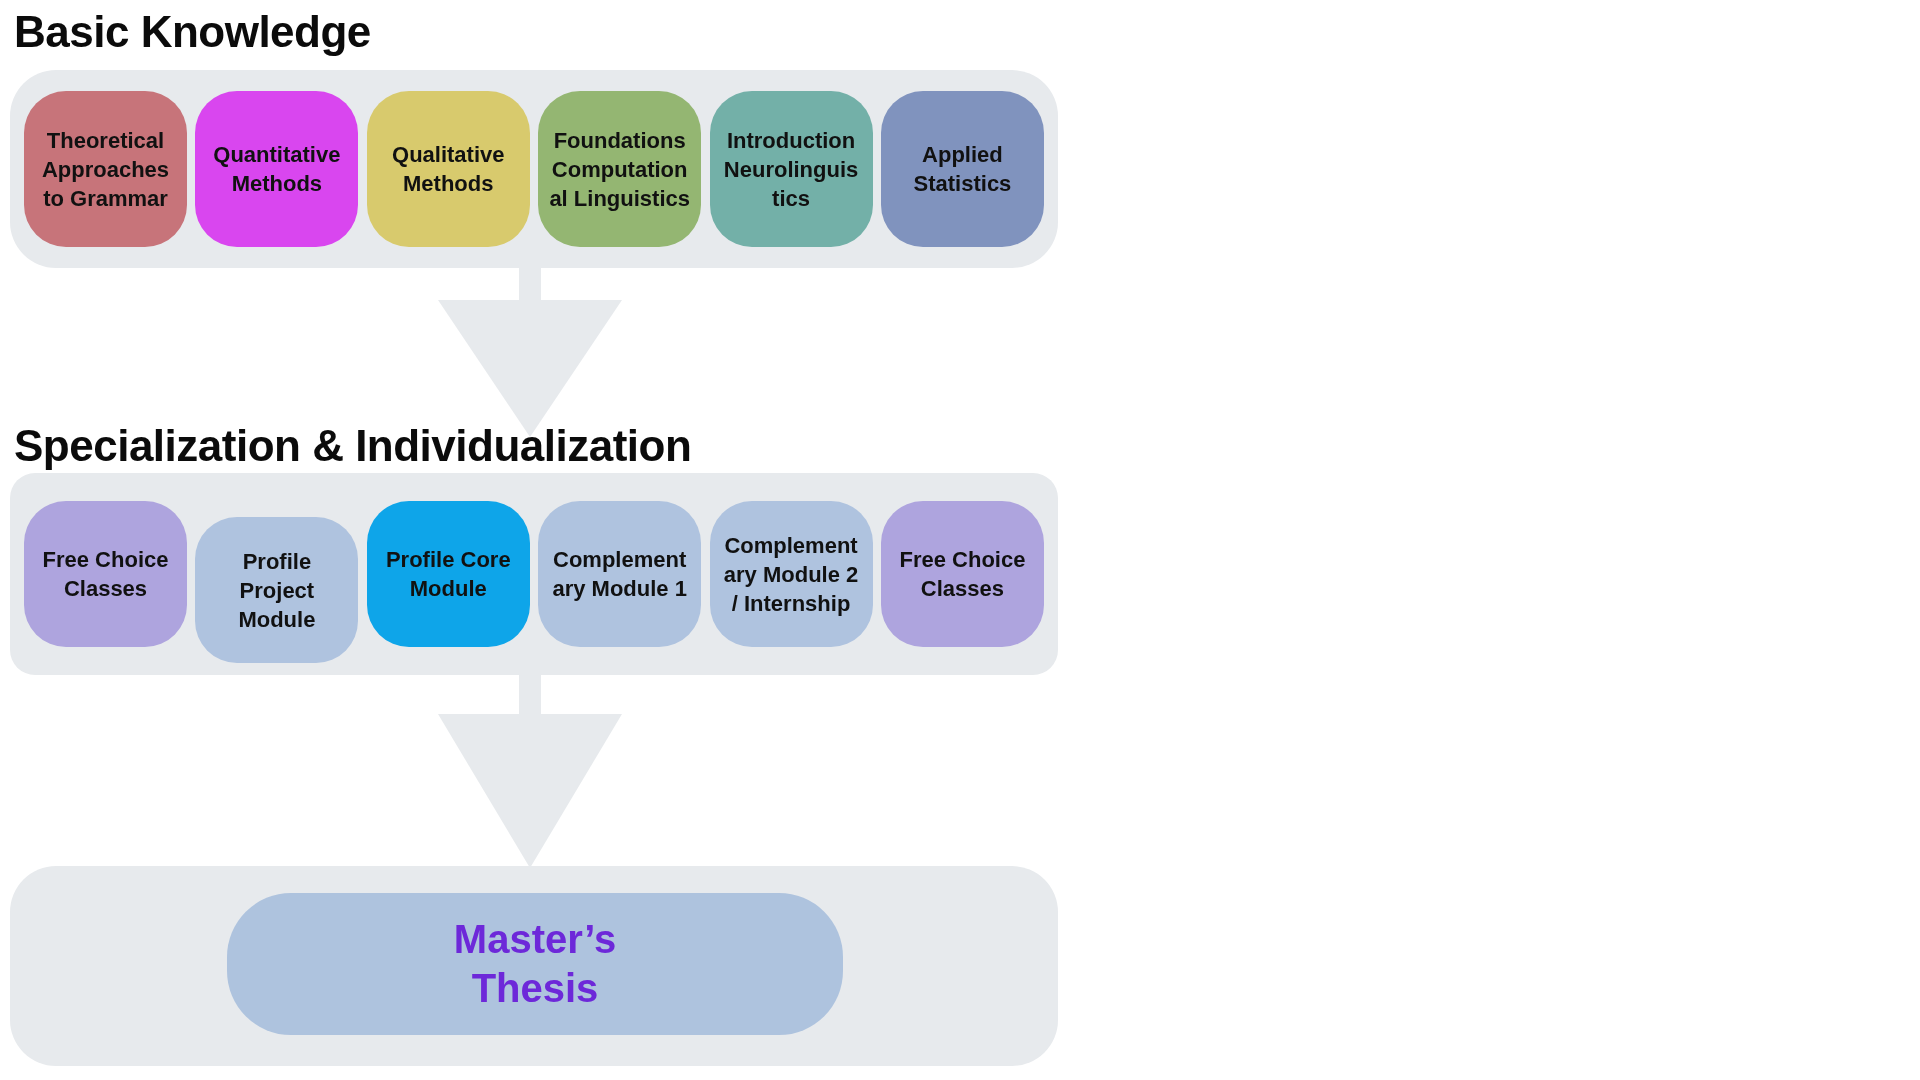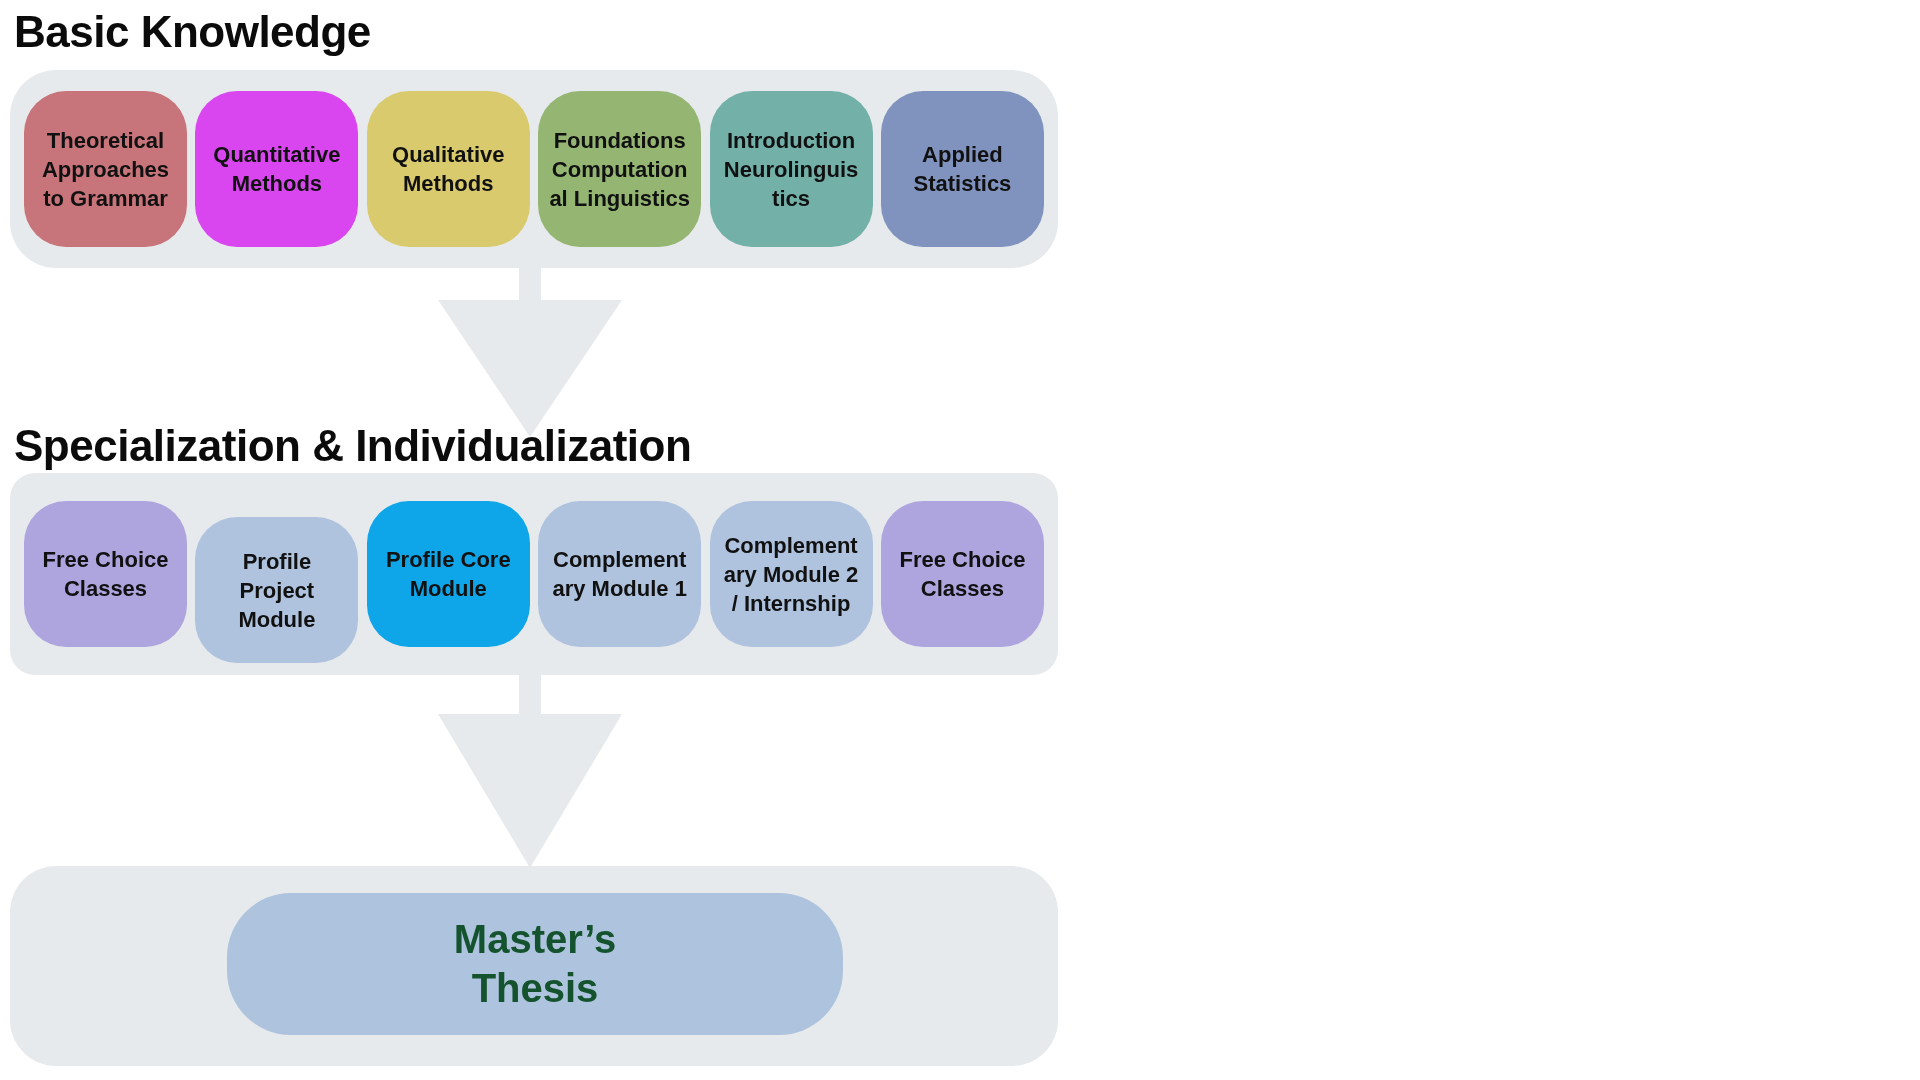--- a/index.html
+++ b/index.html
@@ -34,21 +34,21 @@
     text-align:center;font-weight:bold;color:#111111;
     font-size:22px;line-height:29px;white-space:pre-line;
     box-sizing:border-box;padding:4px 2px;
   }
   .box-s1{height:156px;}
   .box-s2{height:146px;}
 
   .thesis-box{
     position:absolute;left:217px;top:27px;width:616px;height:142px;
     border-radius:64px;display:flex;align-items:center;justify-content:center;
-    text-align:center;font-weight:bold;color:#14532d;
+    text-align:center;font-weight:bold;color:#6d28d9;
     font-size:40px;line-height:49px;white-space:pre-line;
   }
   .arrow-stem{position:absolute;width:22px;}
   #arrow1-stem{left:519px;top:256px;height:46px;}
   #arrow2-stem{left:519px;top:663px;height:53px;}
   .arrow-head{
     position:absolute;width:0;height:0;left:438px;
     border-left:92px solid transparent;
     border-right:92px solid transparent;
   }

